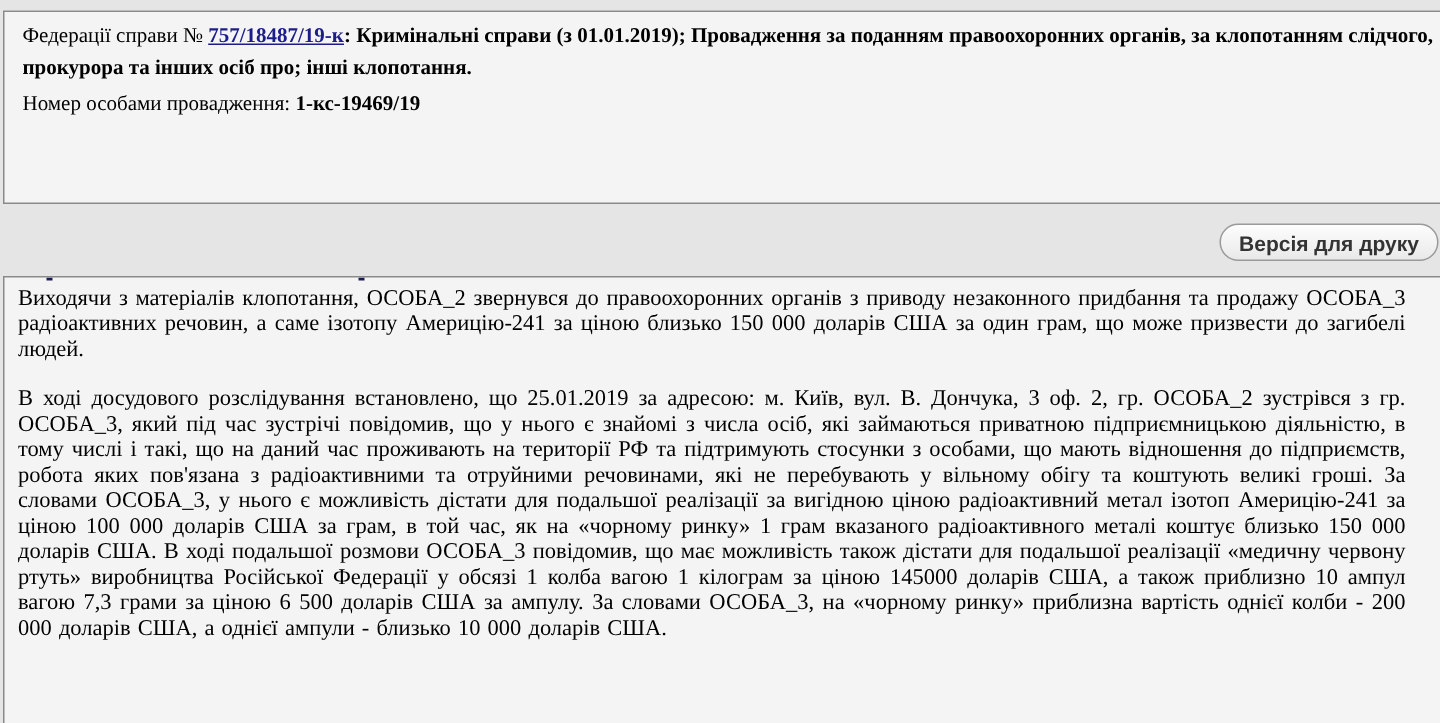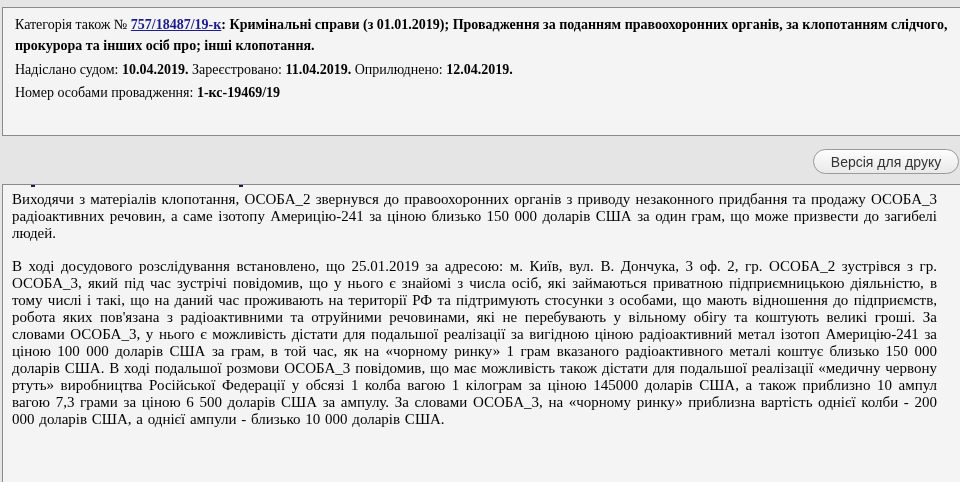--- a/index.html
+++ b/index.html
@@ -52,21 +52,21 @@
       left: 813px;
       top: 149px;
       width: 146px;
       height: 25px;
       box-sizing: border-box;
       border: 1px solid #9a9a9a;
       border-radius: 15px;
       background: linear-gradient(#fdfdfd, #e9e9e9);
       font-family: "Liberation Sans", "DejaVu Sans", sans-serif;
       font-size: 14px;
-      font-weight: normal;
+      font-weight: bold;
       color: #333;
       display: flex;
       align-items: center;
       justify-content: center;
       cursor: pointer;
     }
     .content-frame {
       position: absolute;
       left: 2px;
       top: 184px;
@@ -96,30 +96,22 @@
     }
     .content-text p {
       margin: 0 0 16px 0;
     }
   </style>
 </head>
 <body>
 
 <div class="info-box">
   <p class="line cat">
-    <span>Категорія також №</span>
+    <span>Федерації справи №</span>
     <a href="#">757/18487/19-к</a><b>: Кримінальні справи (з 01.01.2019); Провадження за поданням правоохоронних органів, за клопотанням слідчого, прокурора та інших осіб про; інші клопотання.</b>
-  </p>
-  <p class="line row">
-    <span>Надіслано судом:</span>
-    <b>10.04.2019.</b>
-    <span>Зареєстровано:</span>
-    <b>11.04.2019.</b>
-    <span>Оприлюднено:</span>
-    <b>12.04.2019.</b>
   </p>
   <p class="line row">
     <span>Номер особами провадження:</span>
     <b>1-кс-19469/19</b>
   </p>
 </div>
 
 <div class="print-btn">Версія для друку</div>
 
 <div class="content-frame">

